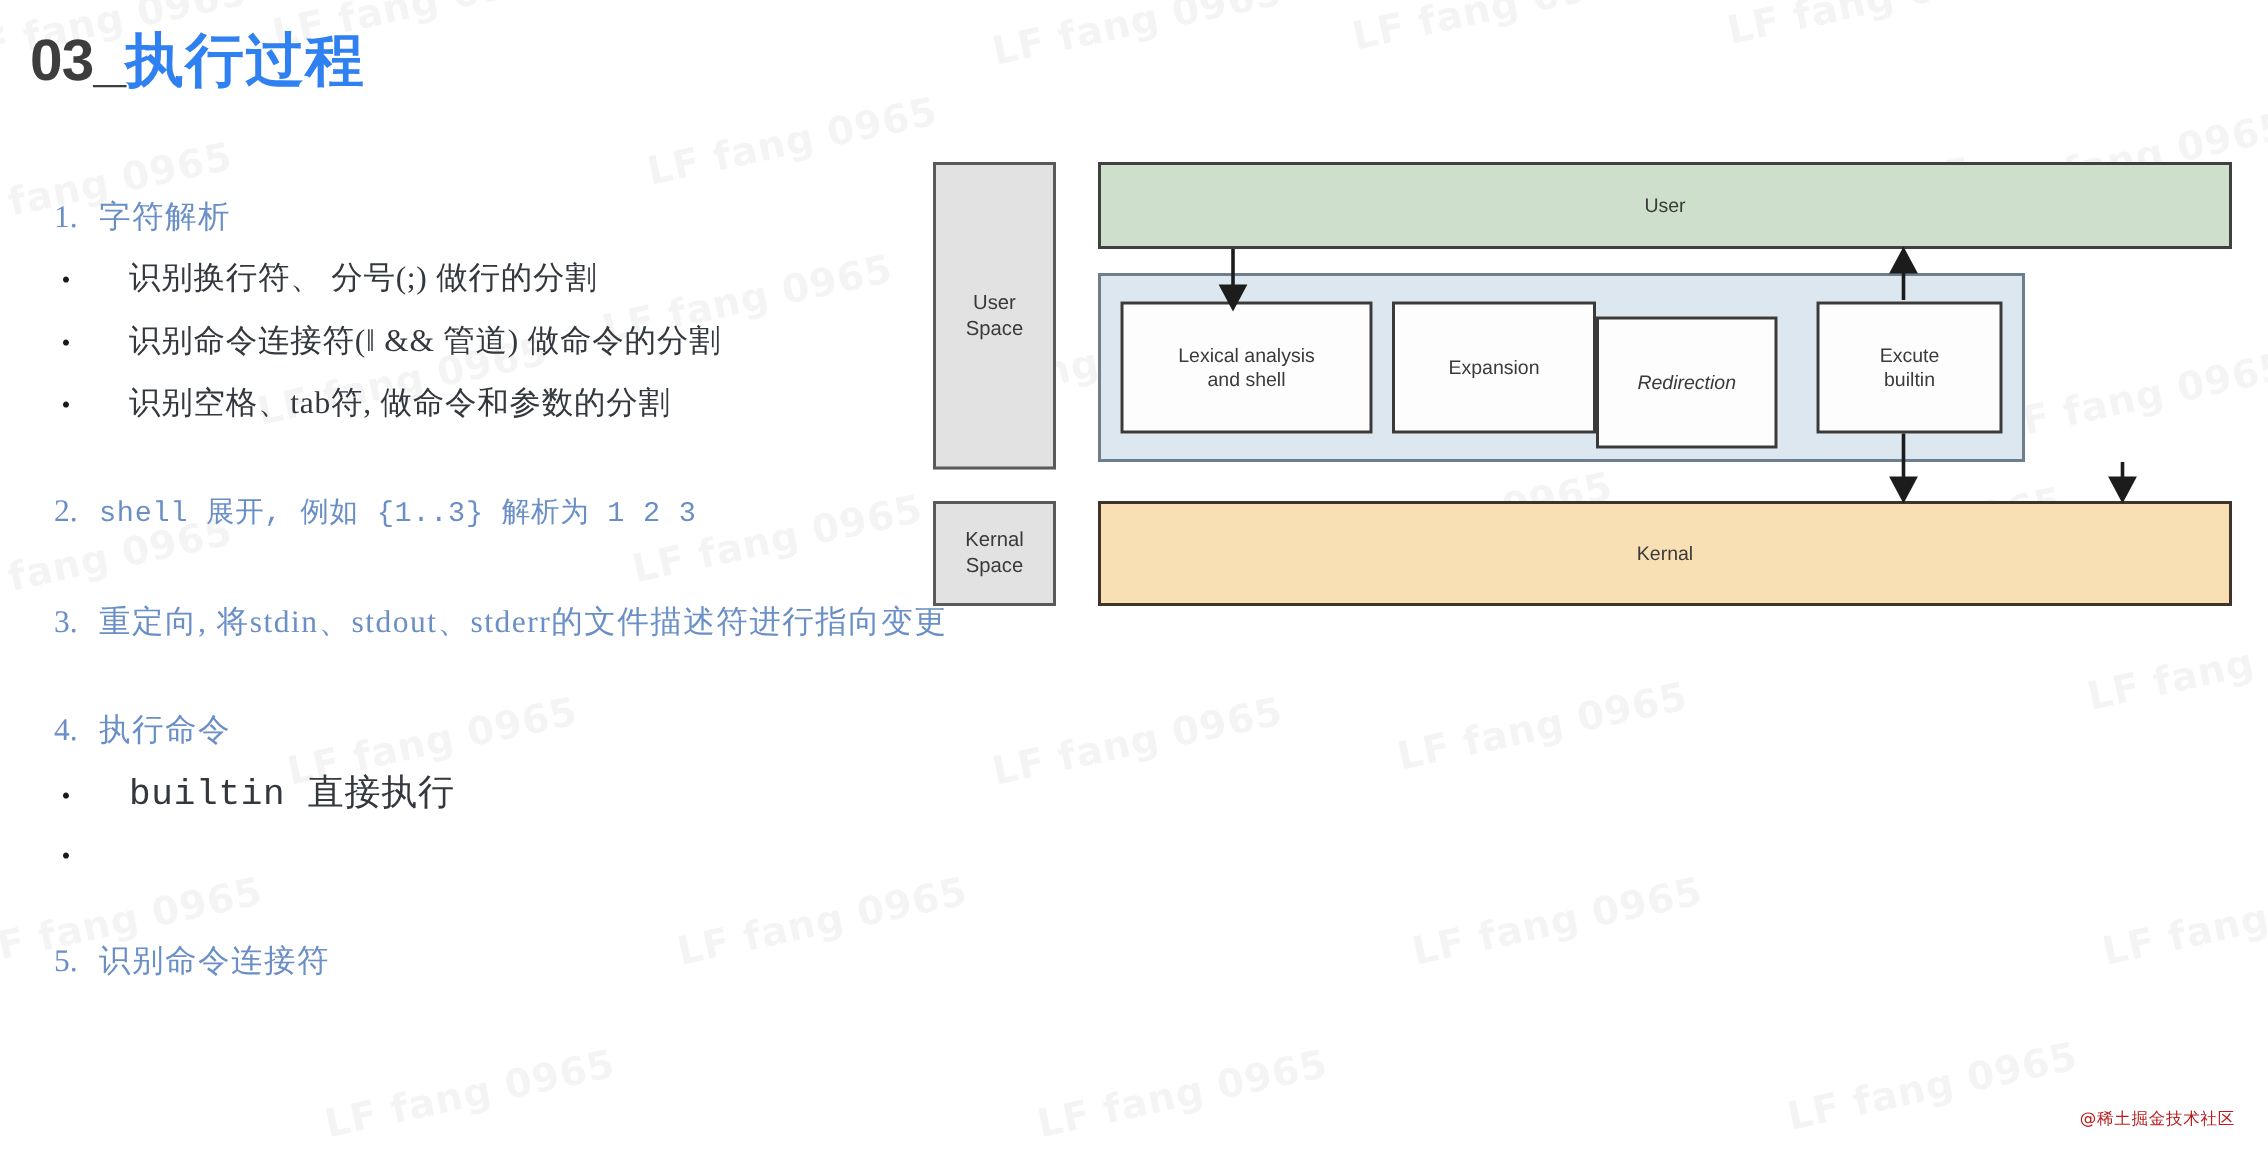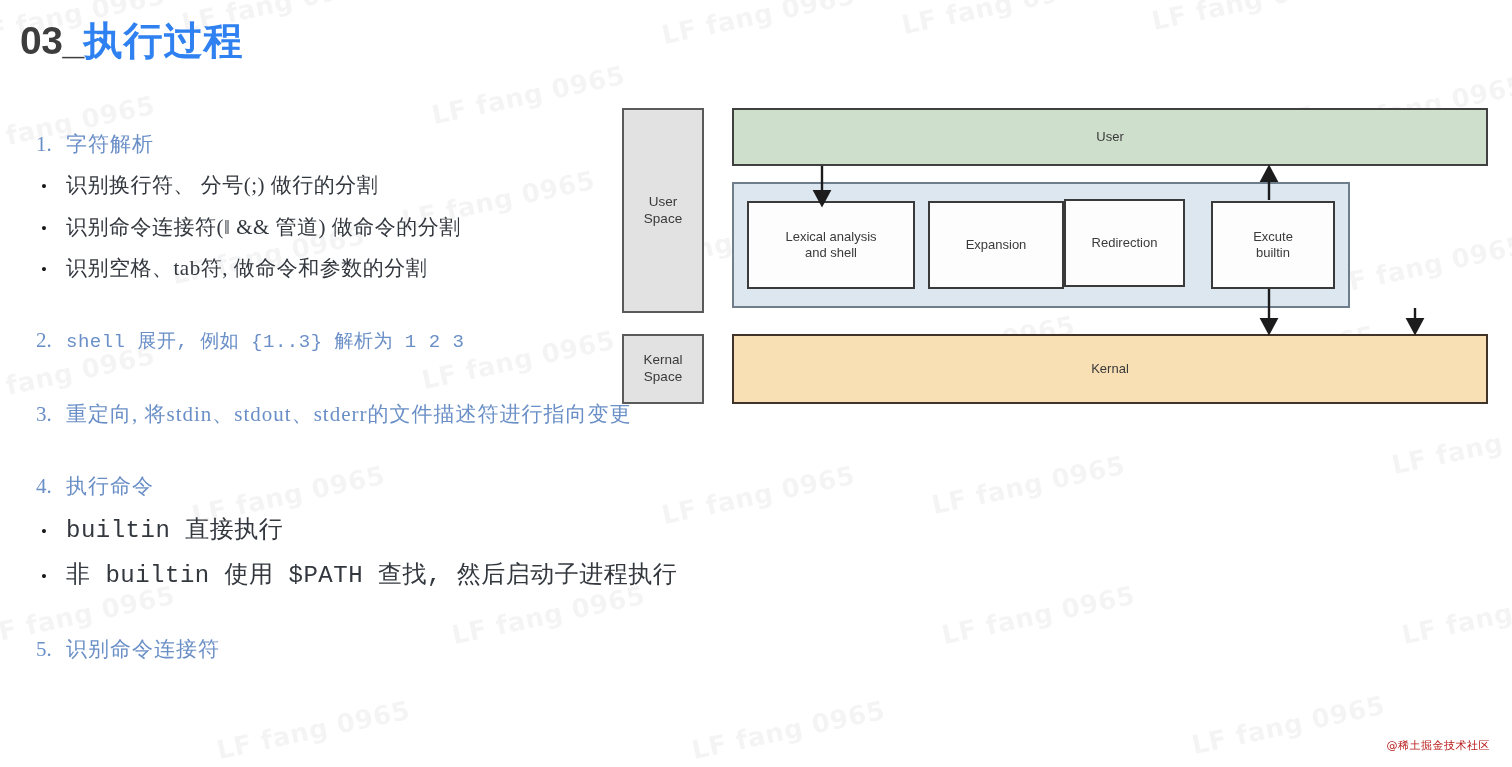--- a/index.html
+++ b/index.html
@@ -90,21 +90,21 @@
     line-height: 1.3;
     white-space: nowrap;
   }
   .sub .dot {
     width: 30px;
     flex: 0 0 30px;
     font-size: 17px;
     color: #1a1a1a;
     padding-left: 5px;
   }
-  .sub .txt { letter-spacing: 0.5px; }
+  .sub .txt { letter-spacing: 0.5px; margin-left: 20px; }
   .sub.mono .txt {
     font-family: "Liberation Mono", "DejaVu Sans Mono", monospace;
     font-size: 24px;
   }
 
   .gap-s  { height: 14px; }
   .gap-l  { height: 44px; }
 
   
   #diagram {
@@ -237,21 +237,20 @@
         <span class="txt">执行命令</span>
       </div>
       <div class="gap-s"></div>
       <div class="sub mono">
         <span class="dot">•</span>
         <span class="txt">builtin 直接执行</span>
       </div>
       <div class="gap-s"></div>
       <div class="sub mono">
         <span class="dot">•</span>
-        <span class="txt">非 builtin 使用 $PATH 查找, 然后启动子进程执行</span>
       </div>
       <div class="gap-l"></div>
       <div class="step">
         <span class="idx">5.</span>
         <span class="txt">识别命令连接符</span>
       </div>
     </div>
 
   <div id="diagram">
 
@@ -279,21 +278,21 @@
       <span>
         <span>Lexical analysis</span><br>
         <span>and shell</span>
       </span>
     </div>
 
     <div class="dbox stage" style="left:306px; top:93px; width:136px; height:88px;">
       <span>Expansion</span>
     </div>
 
-    <div class="dbox stage" style="left:442px; top:91px; width:121px; height:88px;">
+    <div class="dbox stage" style="left:442px; top:103px; width:121px; height:88px;font-style:italic;">
       <span>Redirection</span>
     </div>
 
     <div class="dbox stage" style="left:589px; top:93px; width:124px; height:88px;">
       <span>
         <span>Excute</span><br>
         <span>builtin</span>
       </span>
     </div>
 

